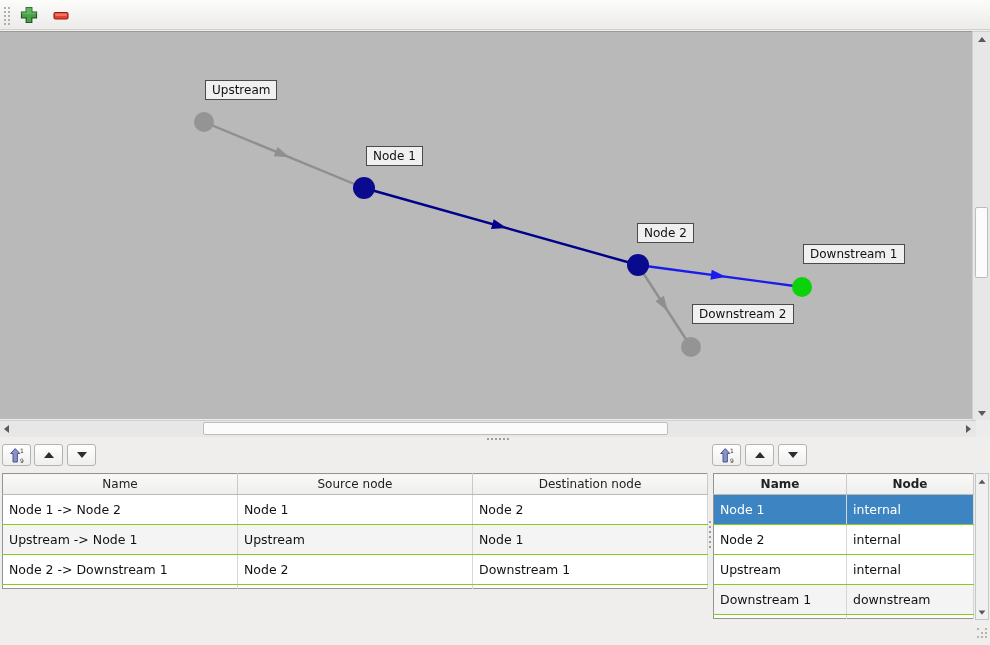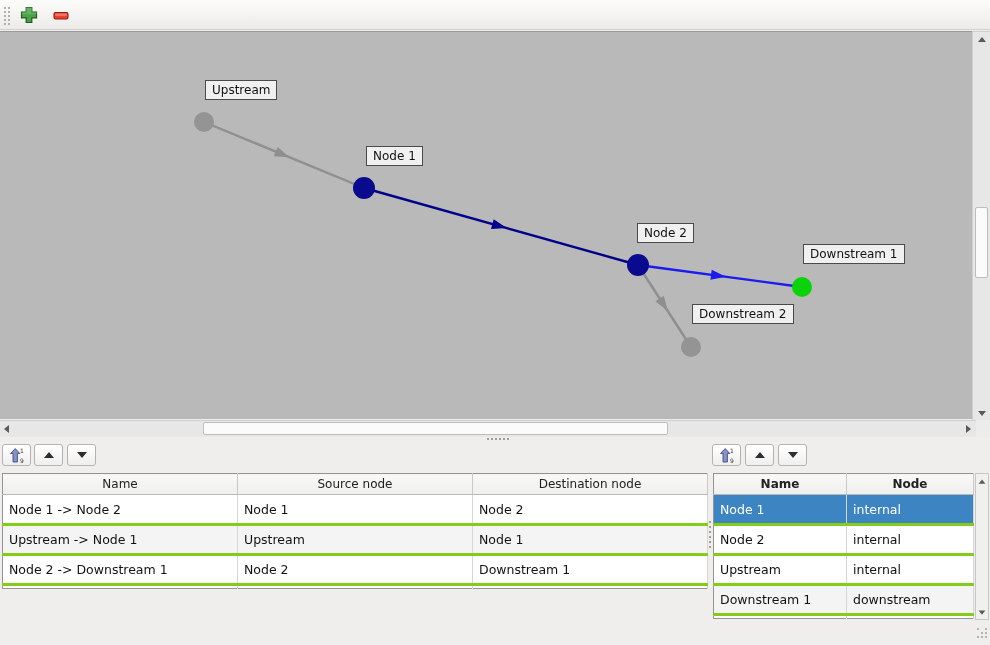--- a/index.html
+++ b/index.html
@@ -45,21 +45,21 @@
   .pane-btn { position:absolute; top:444px; width:29px; height:22px;
     background:linear-gradient(#ffffff,#efefee); border:1px solid #b5b3b0; border-radius:3px;
     display:flex; align-items:center; justify-content:center; cursor:pointer; }
   .tri-b-up { width:0;height:0;border-left:5px solid transparent;border-right:5px solid transparent;border-bottom:6px solid #2d2d2d; }
   .tri-b-down { width:0;height:0;border-left:5px solid transparent;border-right:5px solid transparent;border-top:6px solid #2d2d2d; }
   
   .grid { position:absolute; top:473px; border:1px solid #949494; background:#fff; border-collapse:collapse; table-layout:fixed; }
   .grid th { height:21px; font-weight:normal; text-align:center; font-size:12px; color:#222;
     background:linear-gradient(#f9f9f8,#efefee); border-right:1px solid #c9c9c9; border-bottom:1px solid #b9b9b9; }
   .grid td { height:30px; padding:0 0 0 6px; font-size:12.5px; color:#111;
-    border-right:1px solid #d6d6d6; border-bottom:3px solid #84cc16; background:#fff; overflow:hidden; white-space:nowrap; }
+    border-right:1px solid #d6d6d6; border-bottom:1px solid #84cc16; background:#fff; overflow:hidden; white-space:nowrap; }
   .grid tr.alt td { background:#f4f4f4;margin-top:43px; }
   .grid tr.selected td { background:#3c84c2; color:#fff; }
   .grid tr.stub td { height:4px; border-bottom:none; background:#fff; }
   .grid.boldhead th { font-weight:bold; }
   .rt-scroll { position:absolute; left:975px; top:473px; width:14px; height:147px;
     background:#f0f0f0; border:1px solid #c6c6c6; border-left:1px solid #c6c6c6; }
 </style>
 </head>
 <body>
 

